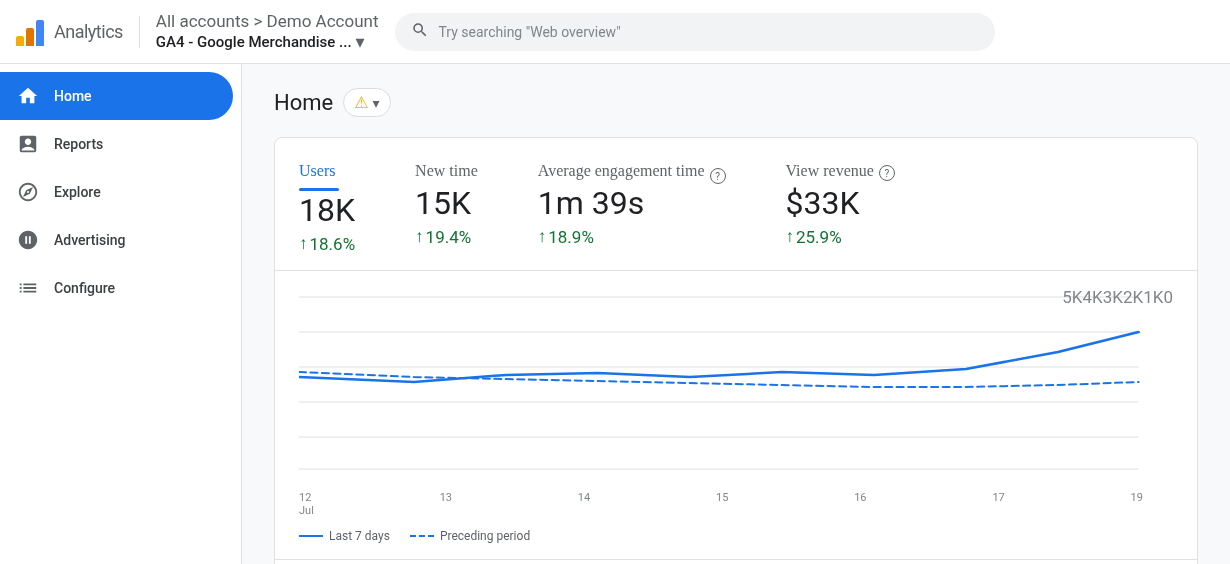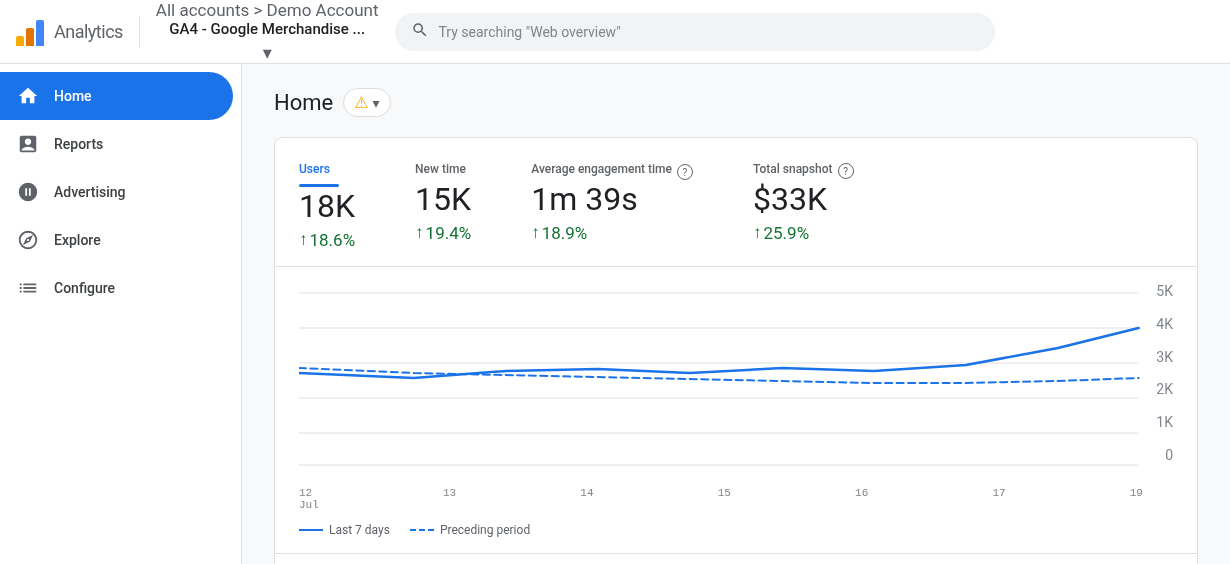--- a/index.html
+++ b/index.html
@@ -56,21 +56,20 @@
       color: #5f6368;
     }
     .account-name-row {
       display: flex;
       align-items: center;
       gap: 4px;
       font-size: 15px;
       color: #202124;
       font-weight: 500;
       cursor: pointer;
-      flex-direction: column;
     }
     .dropdown-arrow {
       color: #5f6368;
       font-size: 18px;
     }
     .search-bar {
       flex: 1;
       max-width: 600px;
       background: #f1f3f4;
       border-radius: 24px;
@@ -168,27 +167,28 @@
       overflow: hidden;
     }
     .metrics-row {
       display: flex;
       padding: 24px 24px 16px;
       gap: 60px;
       border-bottom: 1px solid #e0e0e0;
     }
     .metric-item { display: flex; flex-direction: column; }
     .metric-label {
-      font-size: 12px;
+      font-size: 16px;
       color: #1a73e8;
       font-weight: 500;
       margin-bottom: 4px;
       display: flex;
       align-items: center;
       gap: 4px;
+      font-family: Liberation Serif, serif;
     }
     .metric-label.gray { color: #5f6368; }
     .metric-value {
       font-size: 32px;
       color: #202124;
       font-weight: 400;
       margin-bottom: 4px;
     }
     .metric-change {
       font-size: 17px;
@@ -232,36 +232,35 @@
     .chart-svg-container {
       width: 100%;
       height: 200px;
       position: relative;
     }
     .y-axis-labels {
       position: absolute;
       right: 0;
       top: 0;
       display: flex;
-      flex-direction: column;
+      flex-direction: row;
       justify-content: space-between;
       height: 100%;
-      font-size: 14px;
+      font-size: 17px;
       color: #80868b;
       text-align: right;
       padding-bottom: 20px;
     }
     .x-axis-labels {
       display: flex;
       justify-content: space-between;
       padding: 4px 0;
       font-size: 11px;
       color: #80868b;
       padding-right: 30px;
-      font-family: Liberation Mono, monospace;
     }
     .x-label-12 { display: flex; flex-direction: column; align-items: flex-start; }
     .x-label-month { color: #80868b; }
 
     
     .legend-row {
       display: flex;
       align-items: center;
       gap: 20px;
       padding: 8px 24px 16px;
@@ -359,33 +358,33 @@
         <svg viewBox="0 0 24 24">
             <path d="M19 3H5c-1.1 0-2 .9-2 2v14c0 1.1.9 2 2 2h14c1.1 0 2-.9 2-2V5c0-1.1-.9-2-2-2zm-7 3c1.93 0 3.5 1.57 3.5 3.5S13.93 13 12 13s-3.5-1.57-3.5-3.5S10.07 6 12 6zm7 13H5v-.23c0-.62.28-1.2.76-1.58C7.47 15.82 9.64 15 12 15s4.53.82 6.24 2.19c.48.38.76.97.76 1.58V19z"></path>
           </svg>
       </span>
       <span>Reports</span>
     </div>
 
     <div class="nav-item">
       <span class="nav-icon">
         <svg viewBox="0 0 24 24">
+            <path d="M12 2C6.48 2 2 6.48 2 12s4.48 10 10 10 10-4.48 10-10S17.52 2 12 2zm0 18c-4.41 0-8-3.59-8-8s3.59-8 8-8 8 3.59 8 8-3.59 8-8 8zm-5.5-2.5l7.51-3.49L17.5 6.5 9.99 9.99 6.5 17.5zm5.5-6.6c.61 0 1.1.49 1.1 1.1s-.49 1.1-1.1 1.1-1.1-.49-1.1-1.1.49-1.1 1.1-1.1z"></path>
+          </svg>
+      </span>
+      <span>Explore</span>
+    </div>
+
+    <div class="nav-item">
+      <span class="nav-icon">
+        <svg viewBox="0 0 24 24">
             <path d="M12 2C6.48 2 2 6.48 2 12s4.48 10 10 10 10-4.48 10-10S17.52 2 12 2zm-1 14H9V8h2v8zm4 0h-2V8h2v8z"></path>
           </svg>
       </span>
       <span>Advertising</span>
-    </div>
-
-    <div class="nav-item">
-      <span class="nav-icon">
-        <svg viewBox="0 0 24 24">
-            <path d="M12 2C6.48 2 2 6.48 2 12s4.48 10 10 10 10-4.48 10-10S17.52 2 12 2zm0 18c-4.41 0-8-3.59-8-8s3.59-8 8-8 8 3.59 8 8-3.59 8-8 8zm-5.5-2.5l7.51-3.49L17.5 6.5 9.99 9.99 6.5 17.5zm5.5-6.6c.61 0 1.1.49 1.1 1.1s-.49 1.1-1.1 1.1-1.1-.49-1.1-1.1.49-1.1 1.1-1.1z"></path>
-          </svg>
-      </span>
-      <span>Explore</span>
     </div>
 
     <div class="nav-item">
       <span class="nav-icon">
         <svg viewBox="0 0 24 24">
             <path d="M3 13h2v-2H3v2zm0 4h2v-2H3v2zm0-8h2V7H3v2zm4 4h14v-2H7v2zm0 4h14v-2H7v2zM7 7v2h14V7H7z"></path>
           </svg>
       </span>
       <span>Configure</span>
     </div>
@@ -423,21 +422,21 @@
           <div style="display:flex;align-items:flex-end;gap:5px;">
             <span class="metric-label gray">Average engagement time</span>
             <span class="info-circle">?</span>
           </div>
           <span class="metric-value">1m 39s</span>
           <span class="metric-change">18.9%</span>
         </div>
 
         <div class="metric-item">
           <div style="display:flex;align-items:center;gap:5px;">
-            <span class="metric-label gray">Total snapshot</span>
+            <span class="metric-label gray">View revenue</span>
             <span class="info-circle">?</span>
           </div>
           <span class="metric-value">$33K</span>
           <span class="metric-change">25.9%</span>
         </div>
       </div>
 
       <div class="chart-area">
         <div class="chart-svg-container">
           <svg width="100%" height="185" viewBox="0 0 760 185" preserveAspectRatio="none">

